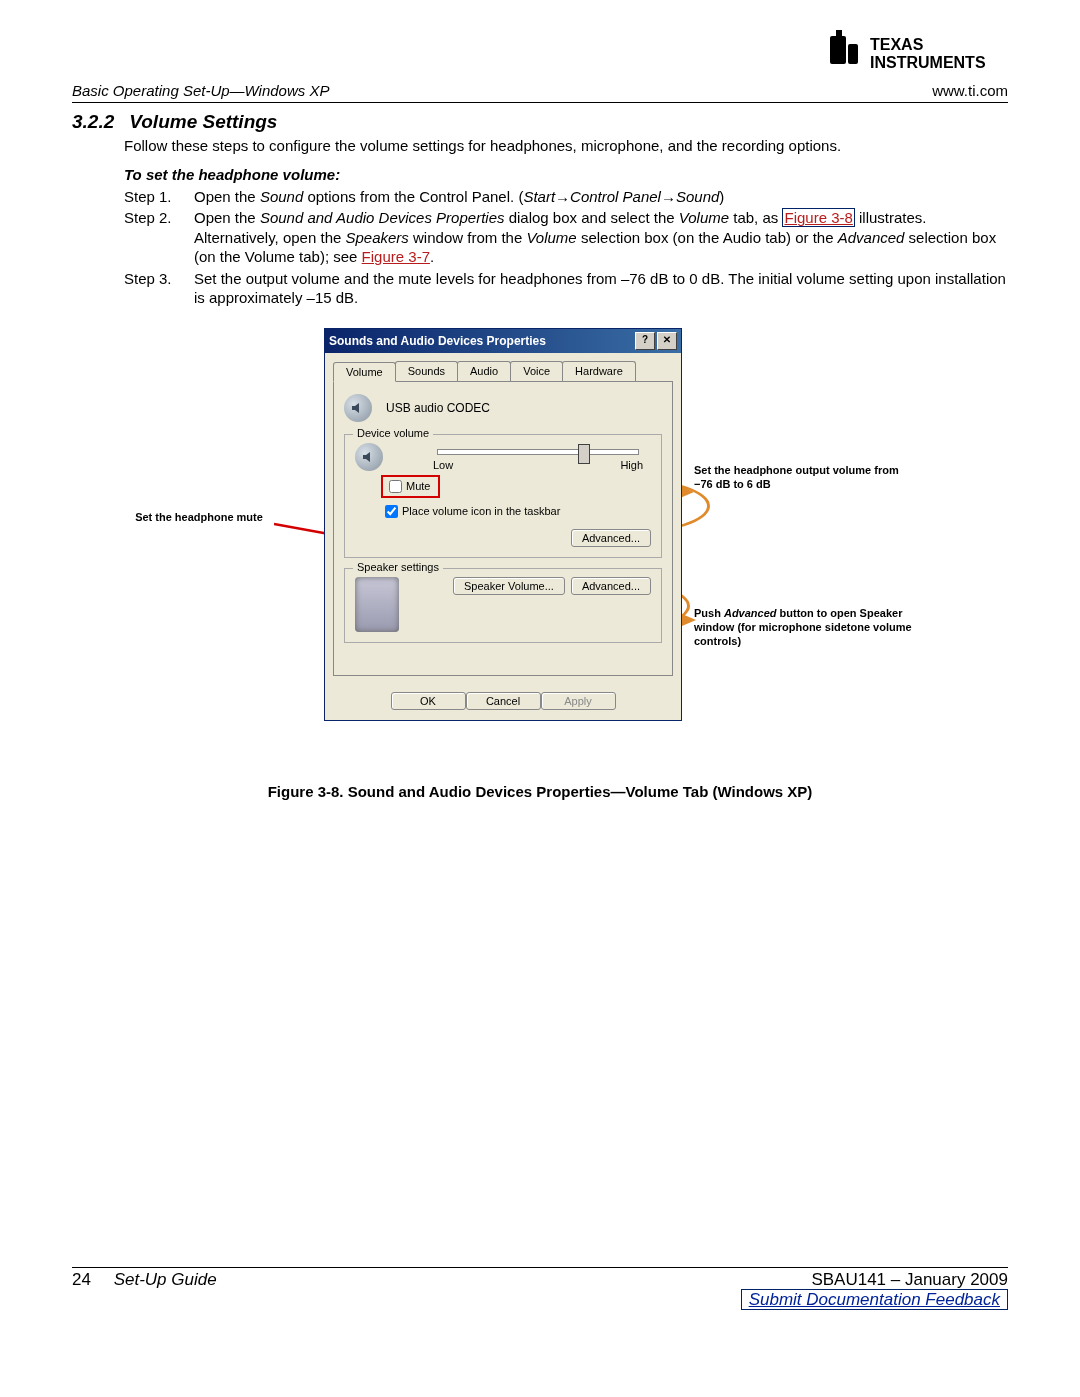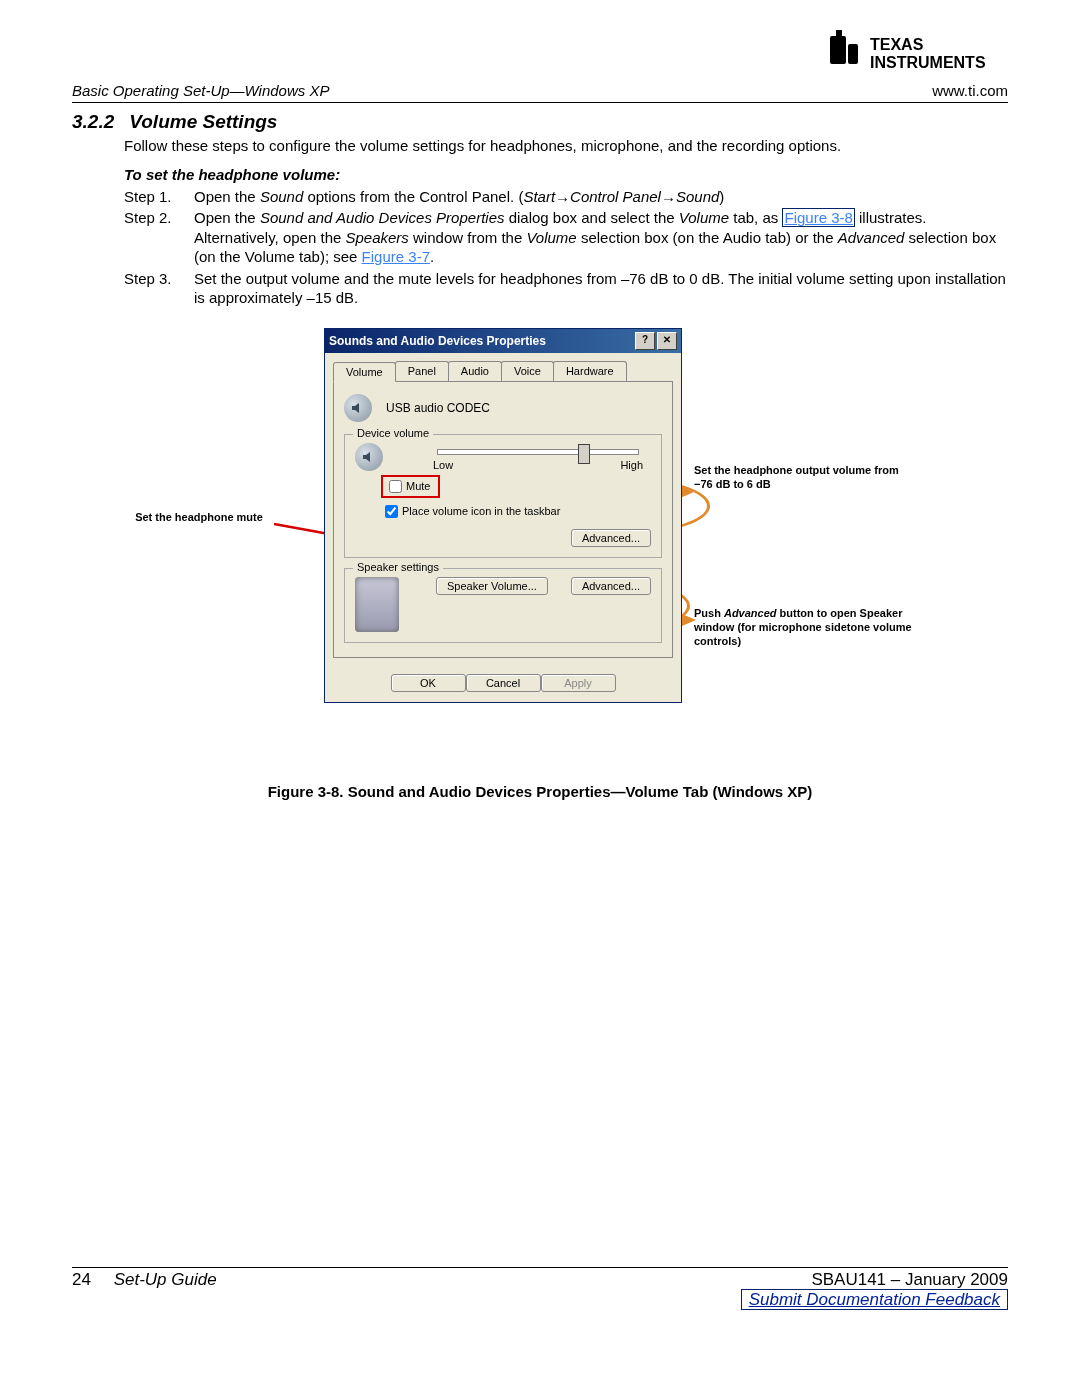--- a/index.html
+++ b/index.html
@@ -38,21 +38,21 @@
     font-size: 19px;
     margin: 8px 0 4px 0;
   }
   .section-num { display: inline-block; width: 52px; }
   .intro { margin: 4px 0 6px 52px; line-height: 1.25; }
   .subhead { font-weight: bold; font-style: italic; margin: 10px 0 4px 52px; }
   .steps { margin-left: 52px; }
   .step { display: flex; margin: 2px 0; line-height: 1.3; }
   .step-label { width: 70px; flex-shrink: 0; }
   .step-text { flex: 1; }
-  .link { color: #3b82f6; text-decoration: underline; }
+  .link { color: #b91c1c; text-decoration: underline; }
   .link-boxed { border: 1px solid #002266; padding: 0 1px; }
   em { font-style: italic; }
 
   
   .figure-wrap {
     margin: 20px 0 10px 52px;
     position: relative;
     height: 445px;
   }
   .dlg {
@@ -104,21 +104,21 @@
   .tab.active {
     background: #ece9d8;
     position: relative;
     top: 1px;
     z-index: 2;
     border-bottom: 1px solid #ece9d8;
   }
   .tabbody {
     border: 1px solid #888;
     margin: 0 8px 8px 8px;
-    padding: 12px 10px 4px 10px;
+    padding: 12px 10px 22px 10px;
     background: #ece9d8;
     position: relative;
     top: 0;
   }
   .audio-row { display: flex; align-items: center; margin-bottom: 12px; }
   .vol-icon {
     width: 28px; height: 28px;
     border-radius: 50%;
     background: radial-gradient(circle at 35% 35%, #d8e0e8, #88949f);
     margin-right: 14px;
@@ -329,21 +329,21 @@
     <div class="arrow-o ao2"></div>
 
     <div class="dlg">
       <div class="titlebar">
         <span class="titlebar-text">Sounds and Audio Devices Properties</span>
         <div class="titlebtn">?</div>
         <div class="titlebtn">✕</div>
       </div>
       <div class="tabs">
         <div class="tab active">Volume</div>
-        <div class="tab">Panel</div>
+        <div class="tab">Sounds</div>
         <div class="tab">Audio</div>
         <div class="tab">Voice</div>
         <div class="tab">Hardware</div>
       </div>
       <div class="tabbody">
         <div class="audio-row">
           <div class="vol-icon">
             <svg width="16" height="16" viewBox="0 0 16 16">
                 <path d="M2 6v4h3l4 3V3L5 6H2z" fill="#3a4a5a"></path>
               </svg>
@@ -384,21 +384,21 @@
           <div class="btn-row-right">
             <button class="btn">Advanced...</button>
           </div>
         </div>
 
         <div class="fieldset">
           <div class="fieldset-title">Speaker settings</div>
           <div class="speaker-row">
             <div class="spk-icon"></div>
             <div style="flex:1;">
-              <div style="display:flex; gap:23px; justify-content:flex-end;">
+              <div style="display:flex; gap:6px; justify-content:flex-end;">
                 <button class="btn">Speaker Volume...</button>
                 <button class="btn">Advanced...</button>
               </div>
             </div>
           </div>
         </div>
       </div>
       <div class="bottom-btns">
         <button class="btn">OK</button>
         <button class="btn">Cancel</button>

